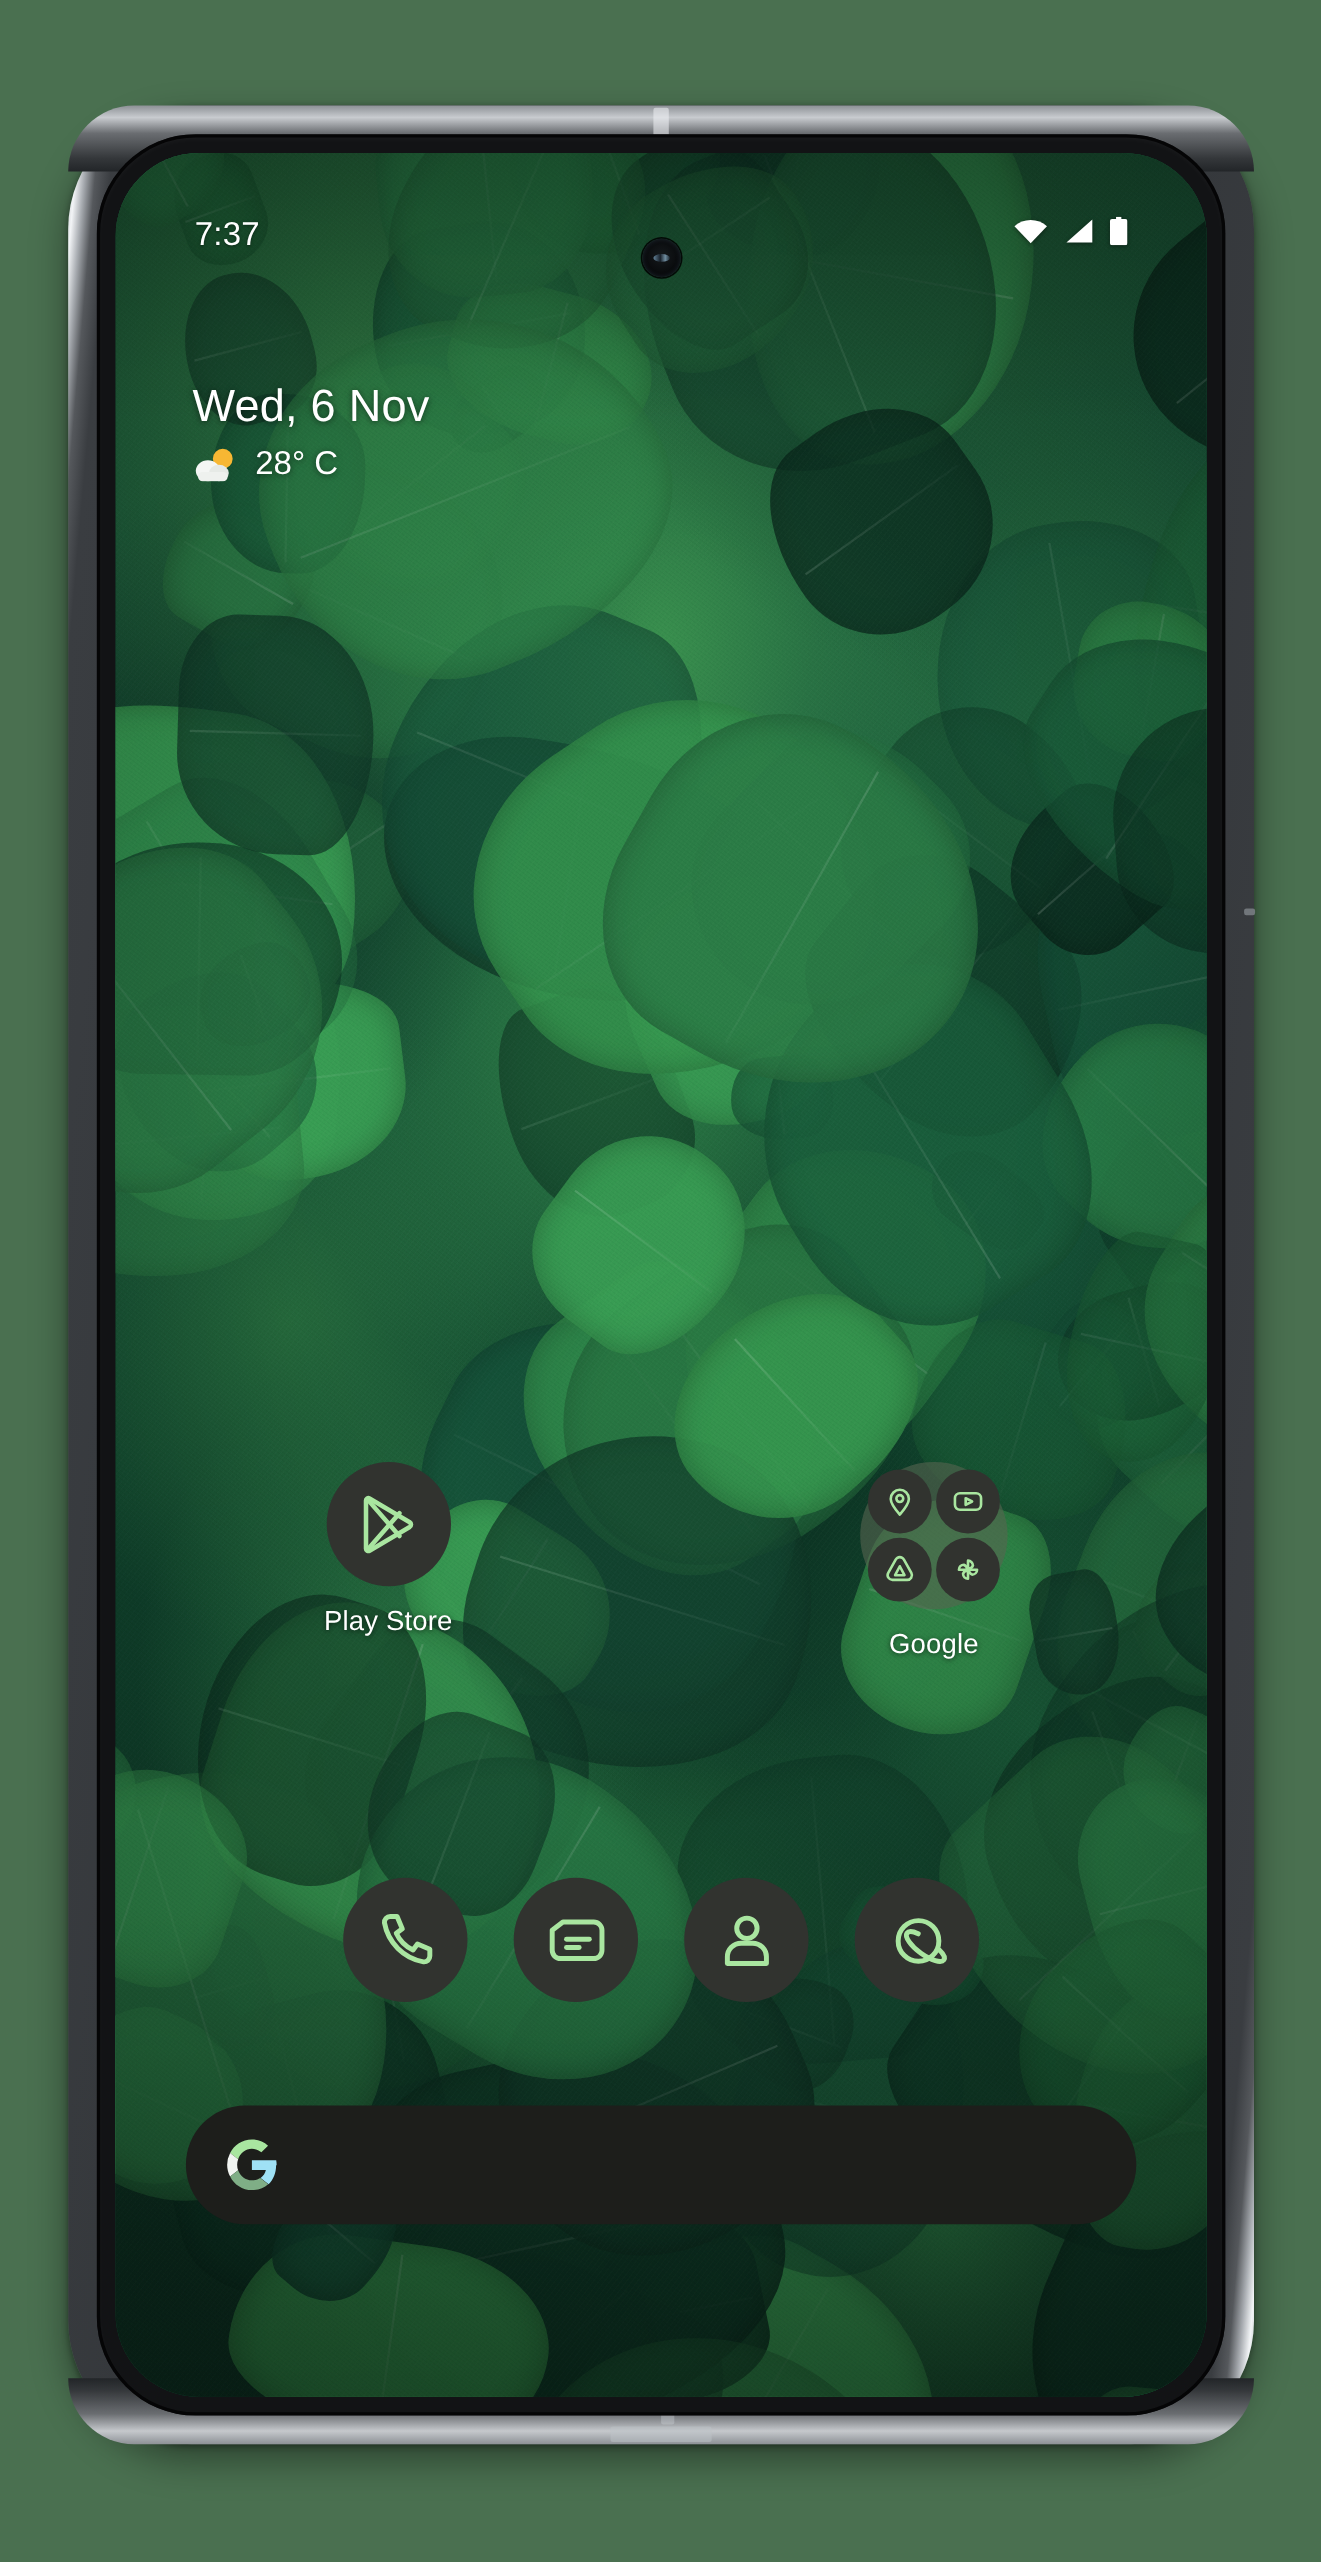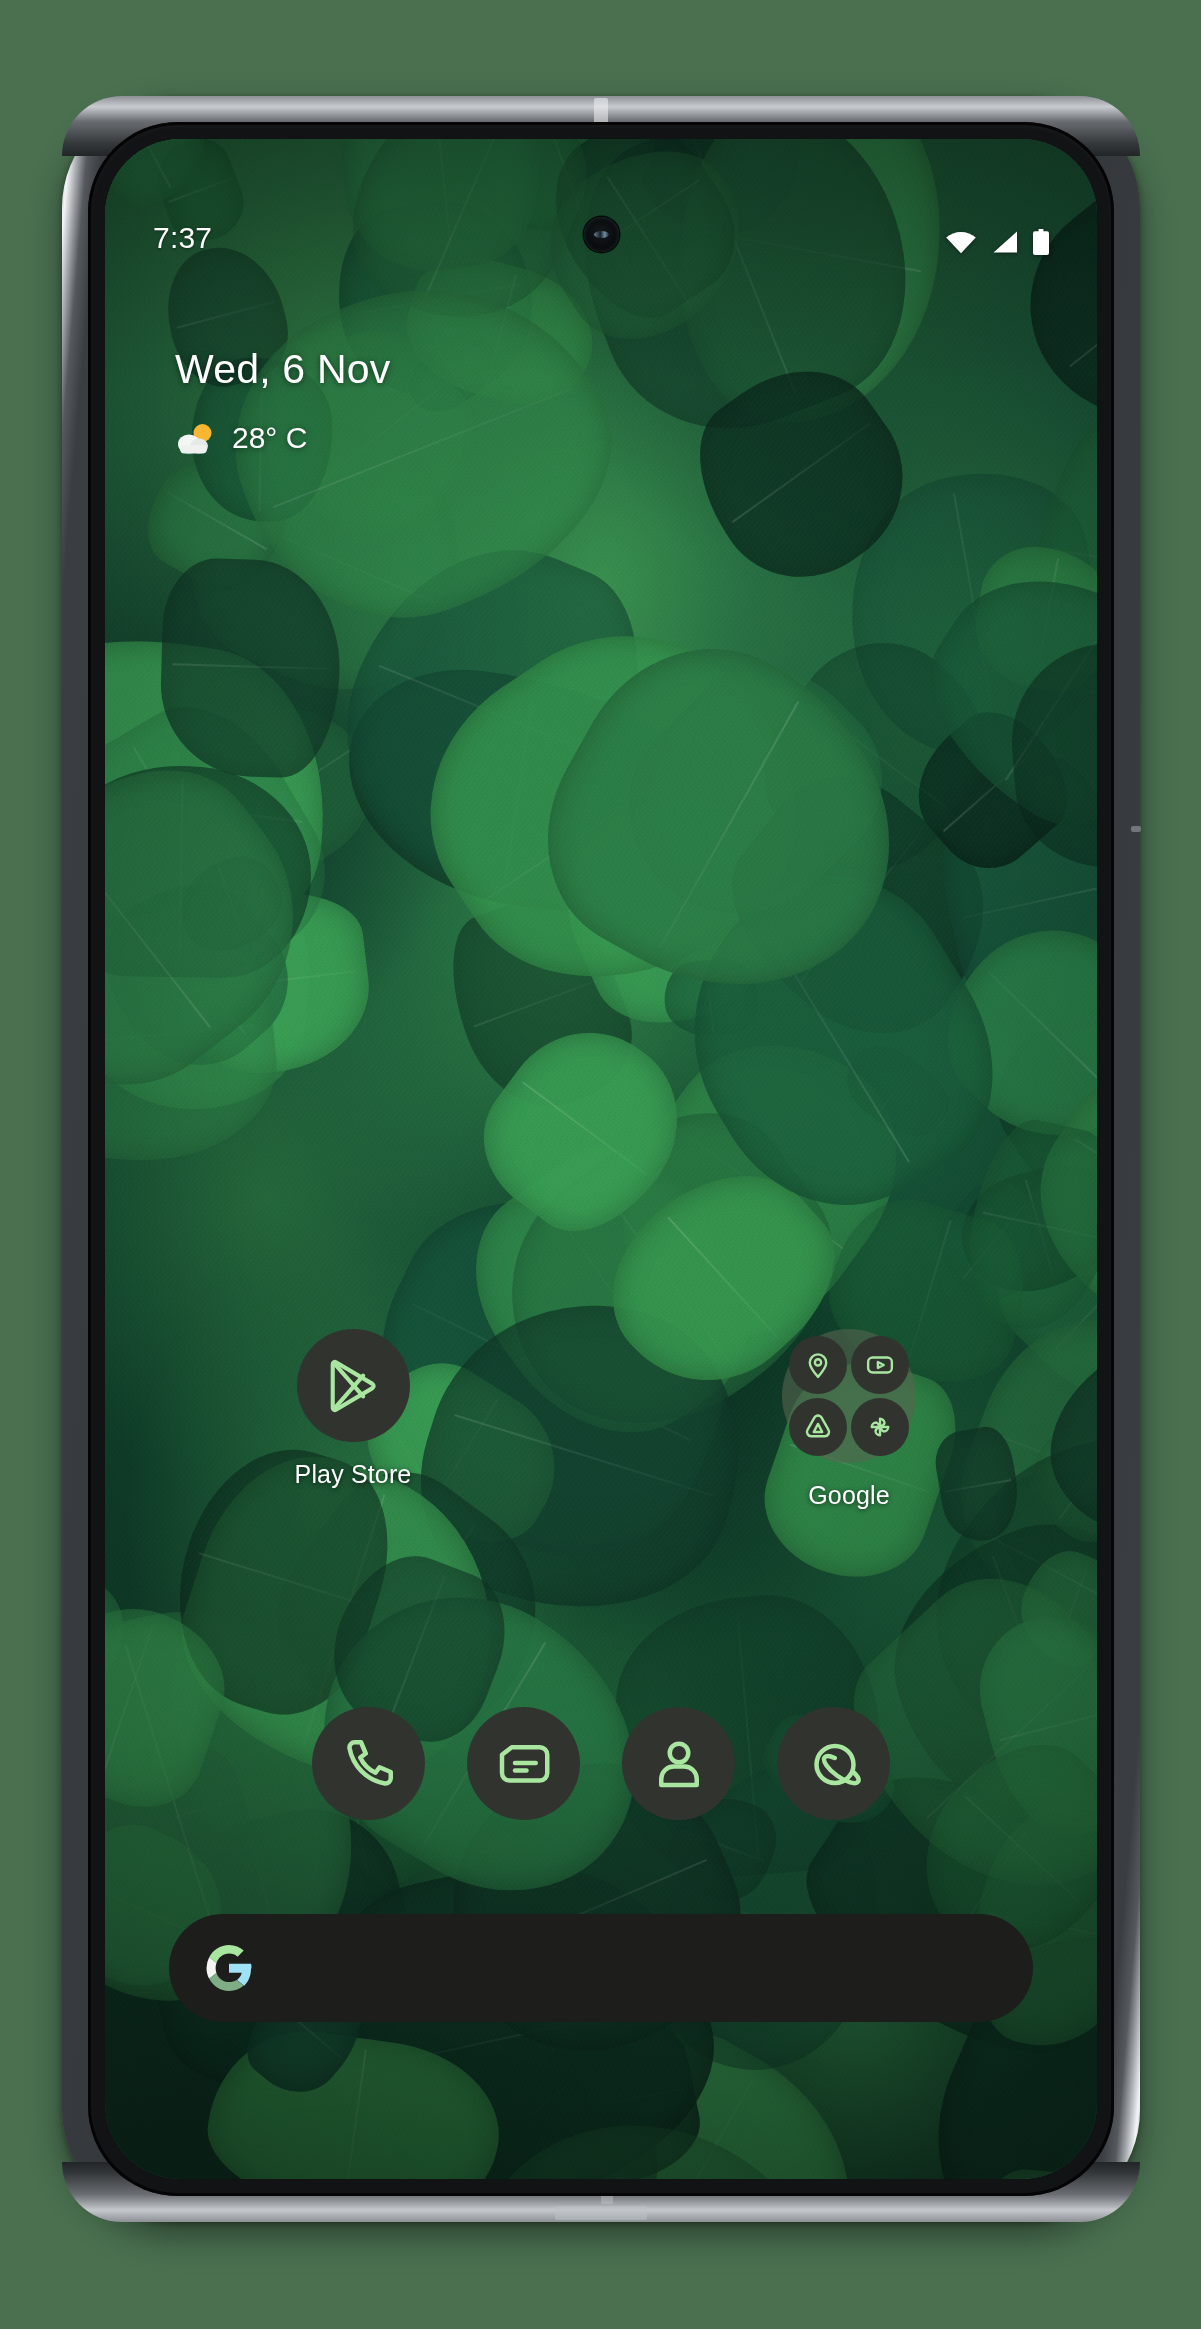--- a/index.html
+++ b/index.html
@@ -133,40 +133,40 @@
   #camera .lens {
     position:absolute; left:50%; top:50%; width:15px; height:7px;
     margin:-3.5px 0 0 -7.5px; border-radius:50%;
     background:linear-gradient(90deg, #7fa8c4 0%, #1a2430 42%, #8fb4cc 72%, #20303c 100%);
     opacity:.75;
   }
 
   
   #statusbar {
     position:absolute; left:0; right:0; top:58px; height:58px;
-    display:flex; align-items:flex-end; justify-content:space-between;
-    padding:0 48px; z-index:7;
+    display:flex; align-items:flex-start; justify-content:space-between;
+    padding:0 72px; z-index:7;
   }
   #clock {
     color:#fff; font-size:30px; font-weight:500; letter-spacing:.2px;
     text-shadow:0 1px 3px rgba(0,0,0,.45);
   }
   #status-icons { display:flex; align-items:center; gap:14px; }
   .sic { display:block; filter:drop-shadow(0 1px 2px rgba(0,0,0,.45)); }
 
   
   #widget {
     position:absolute; left:70px; top:208px; z-index:6;
     text-shadow:0 1px 6px rgba(0,0,0,.55);
   }
   #widget-date {
     color:#fff; font-size:41px; font-weight:400; letter-spacing:.2px; line-height:1.1;
   }
   #widget-weather {
-    display:flex; align-items:center; gap:13px; margin-top:29px;
+    display:flex; align-items:center; gap:13px; margin-top:13px;
   }
   #weather-temp { color:#fff; font-size:30px; font-weight:400; }
 
   
   #apps { position:absolute; left:0; right:0; top:1190px; z-index:6; }
   .app-row { display:flex; }
   .app {
     width:50%; display:flex; flex-direction:column; align-items:center;
   }
   .app-label {

